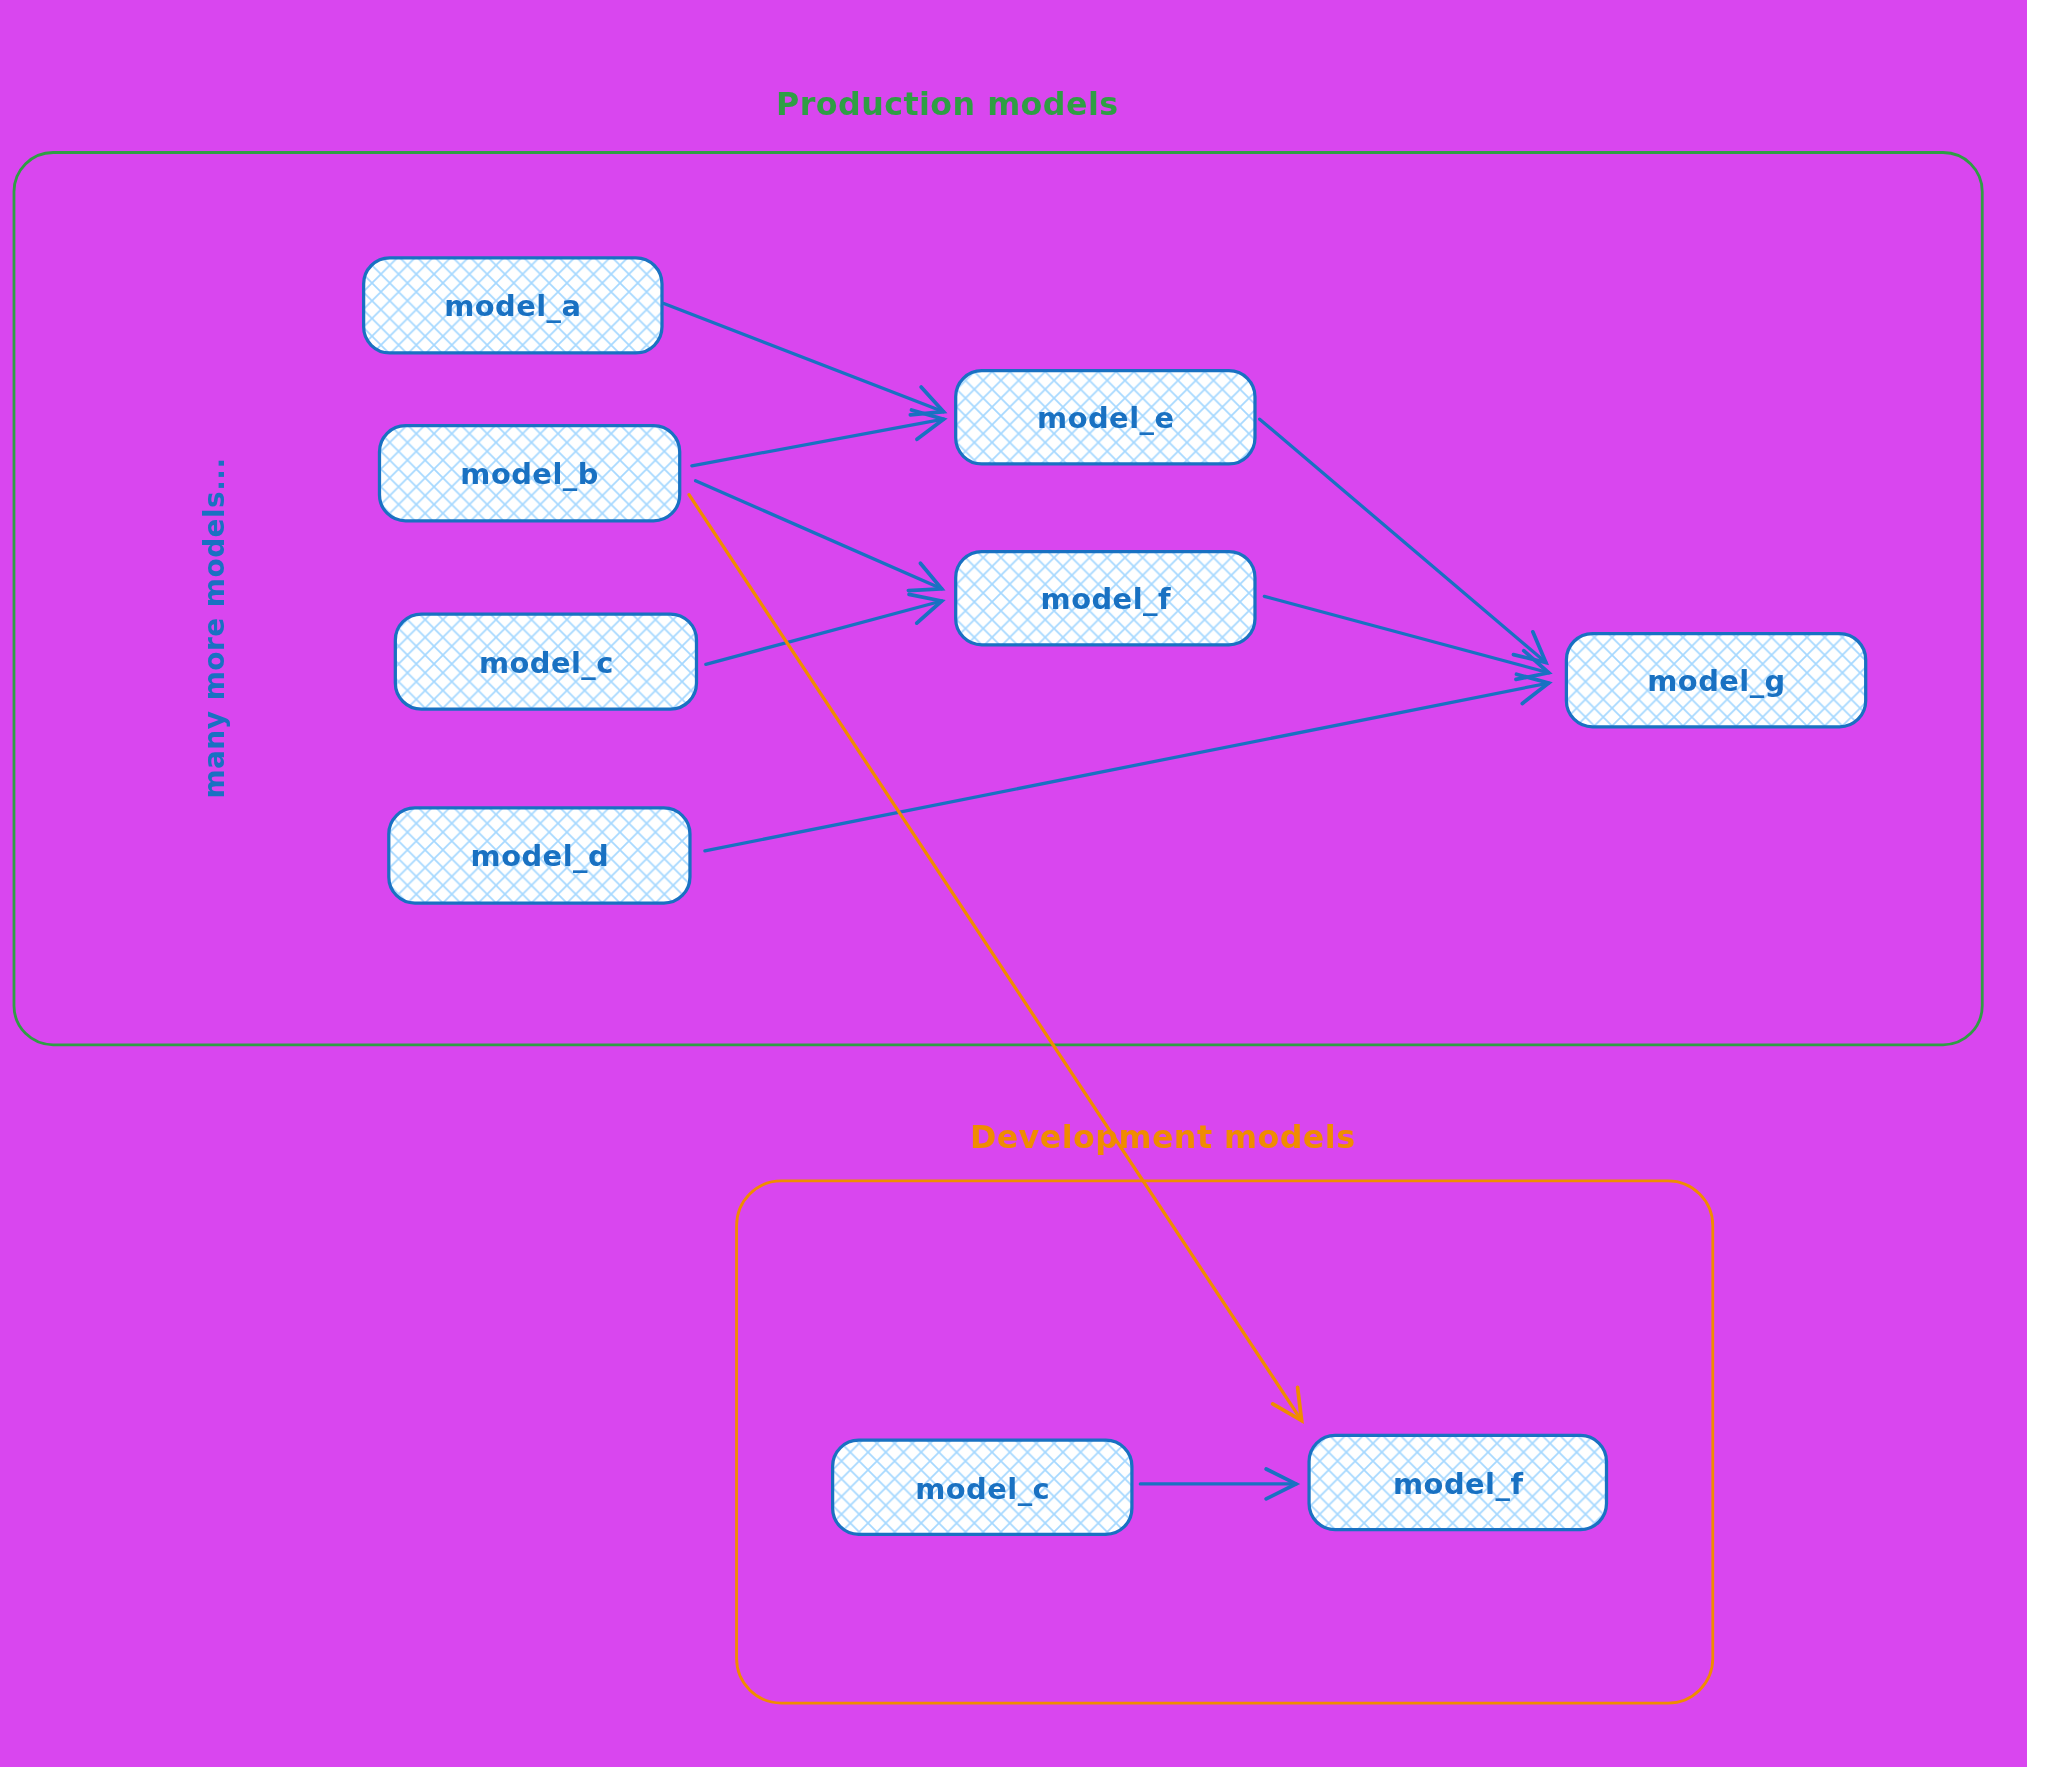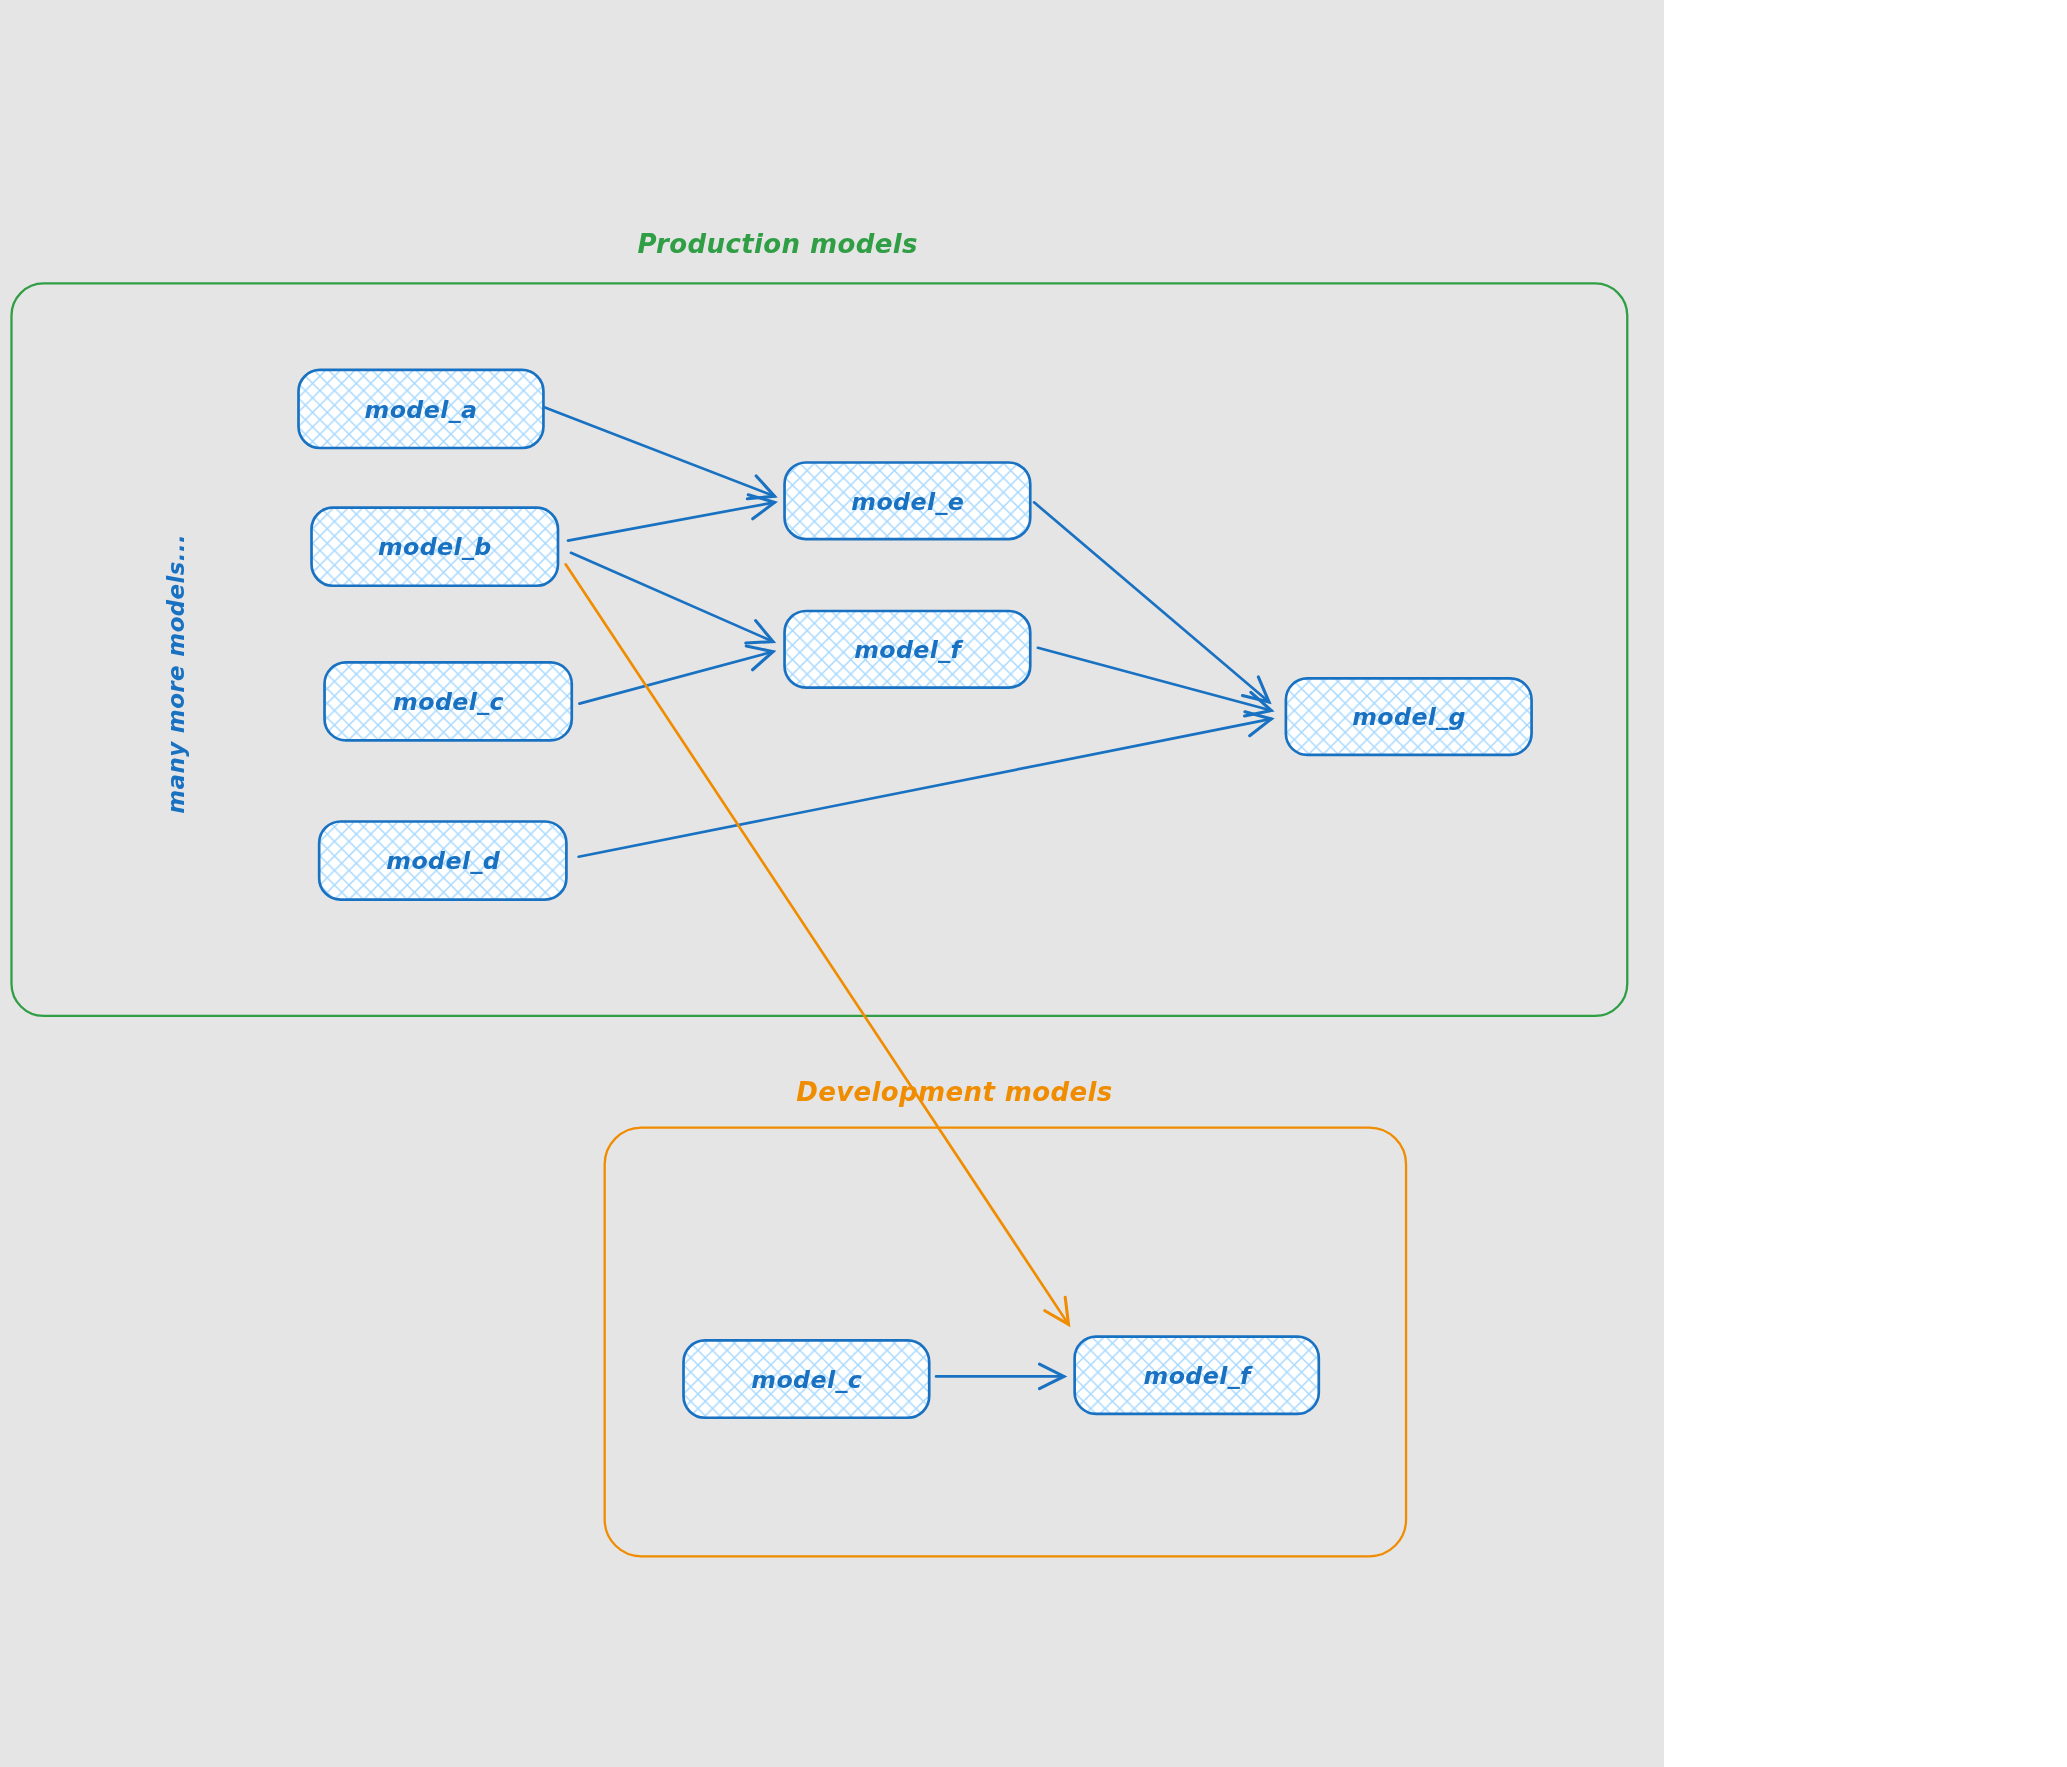--- a/index.html
+++ b/index.html
@@ -2,26 +2,25 @@
 <html style="font-size:15px"><head>
 <meta charset="utf-8">
 <style>
   html, body {
     margin: 0;
     padding: 0;
     background: #ffffff;
     font-family: "DejaVu Sans", "Liberation Sans", sans-serif;
   }
   .canvas-wrap {
-    width: 1664px;
+    width: 2027px;
     height: 1767px;
     position: relative;
-    background: #e5e5e5;
+    background: #d946ef;
     overflow: hidden;
-    font-style: italic;
   }
   svg { display: block; width: 100%; height: 100%; }
   .node-rect {
     stroke: #1971c2;
     stroke-width: 3.5;
     fill: url(#crosshatch);
   }
   .node-label {
     fill: #1971c2;
     font-size: 31px;

